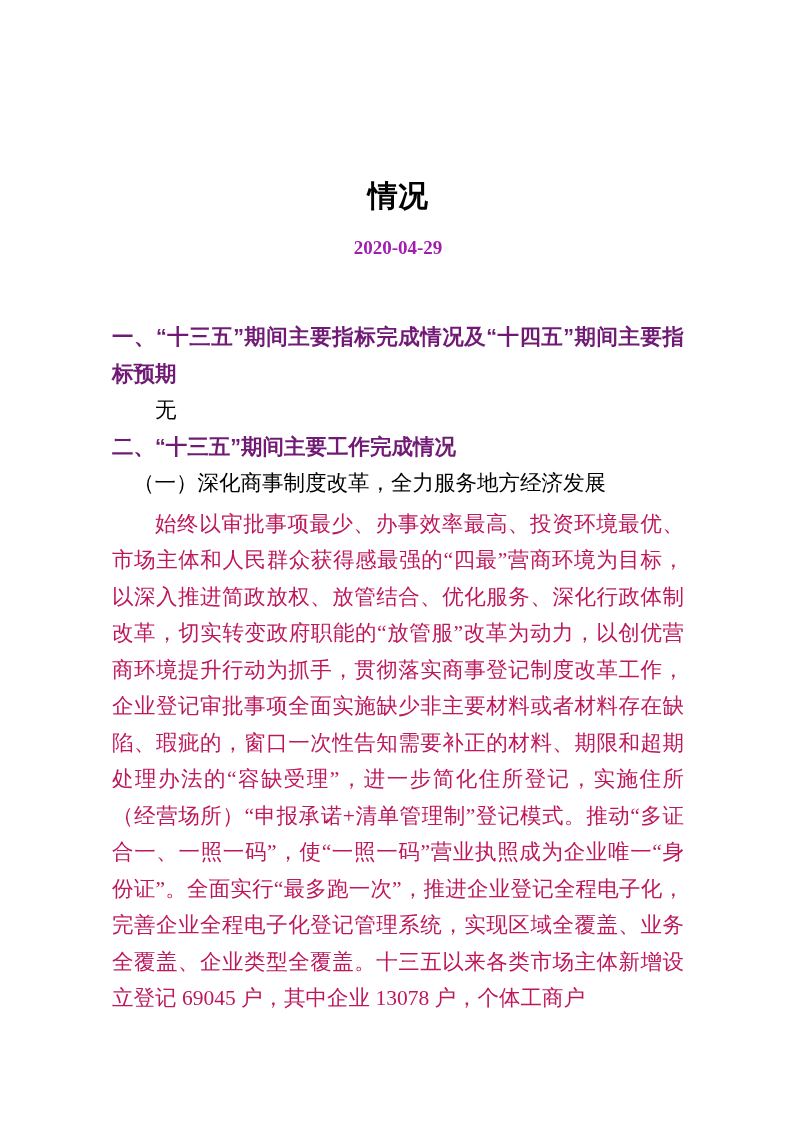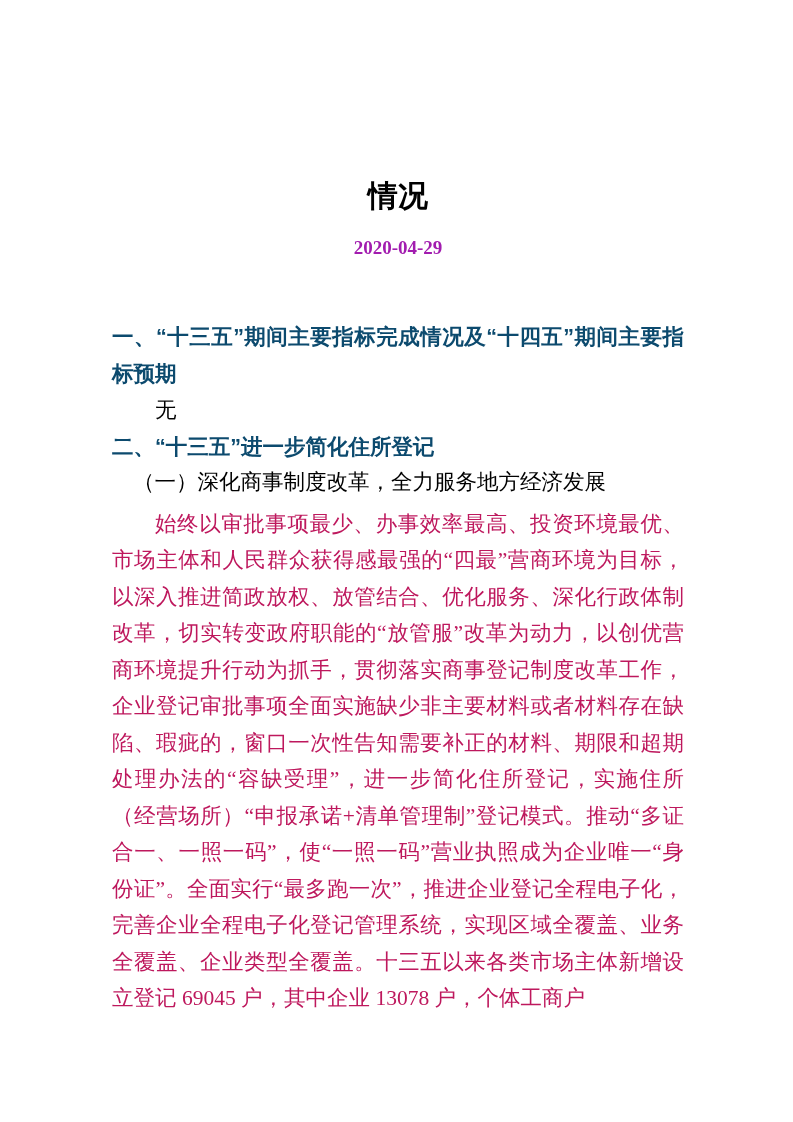--- a/index.html
+++ b/index.html
@@ -57,21 +57,21 @@
 
   
   .section-heading {
     margin: 0;
     font-family: "Liberation Sans", "DejaVu Sans", sans-serif;
     font-weight: bold;
     font-size: 21.5px;
     line-height: 36.5px;
     text-align: justify;
     text-justify: inter-ideograph;
-    color: #0c4a6e;
+    color: #701a75;
   }
 
   .h-first {
     padding-top: 58px;
   }
 
   .h-second {
     padding-top: 0px;
   }
 
@@ -94,21 +94,21 @@
     margin: 0;
     font-family: "Liberation Serif", "DejaVu Serif", serif;
     font-size: 21.5px;
     line-height: 36.5px;
     text-indent: 43px;
     color: #000;
   }
 
   .subsection {
     margin: 0;
-    font-family: Liberation Mono, monospace;
+    font-family: Liberation Sans, sans-serif;
     font-size: 21.5px;
     line-height: 36.5px;
     text-indent: 21px;
     color: #000;
   }
 
   .para-block {
     padding-top: 4px;
   }
 </style>
@@ -122,21 +122,21 @@
       <br>
       <span>情况</span>
     </h1>
 
     <p class="doc-date">2020-04-29</p>
 
     <h2 class="section-heading h-first">一、“十三五”期间主要指标完成情况及“十四五”期间主要指标预期</h2>
 
     <p class="note-line">无</p>
 
-    <h2 class="section-heading h-second">二、“十三五”进一步简化住所登记</h2>
+    <h2 class="section-heading h-second">二、“十三五”期间主要工作完成情况</h2>
 
     <p class="subsection">（一）深化商事制度改革，全力服务地方经济发展</p>
 
     <div class="para-block">
       <p class="body-para indent-2">始终以审批事项最少、办事效率最高、投资环境最优、市场主体和人民群众获得感最强的“四最”营商环境为目标，以深入推进简政放权、放管结合、优化服务、深化行政体制改革，切实转变政府职能的“放管服”改革为动力，以创优营商环境提升行动为抓手，贯彻落实商事登记制度改革工作，企业登记审批事项全面实施缺少非主要材料或者材料存在缺陷、瑕疵的，窗口一次性告知需要补正的材料、期限和超期处理办法的“容缺受理”，进一步简化住所登记，实施住所（经营场所）“申报承诺+清单管理制”登记模式。推动“多证合一、一照一码”，使“一照一码”营业执照成为企业唯一“身份证”。全面实行“最多跑一次”，推进企业登记全程电子化，完善企业全程电子化登记管理系统，实现区域全覆盖、业务全覆盖、企业类型全覆盖。十三五以来各类市场主体新增设立登记 69045 户，其中企业 13078 户，个体工商户</p>
     </div>
 
   </div>
 </div>
 

